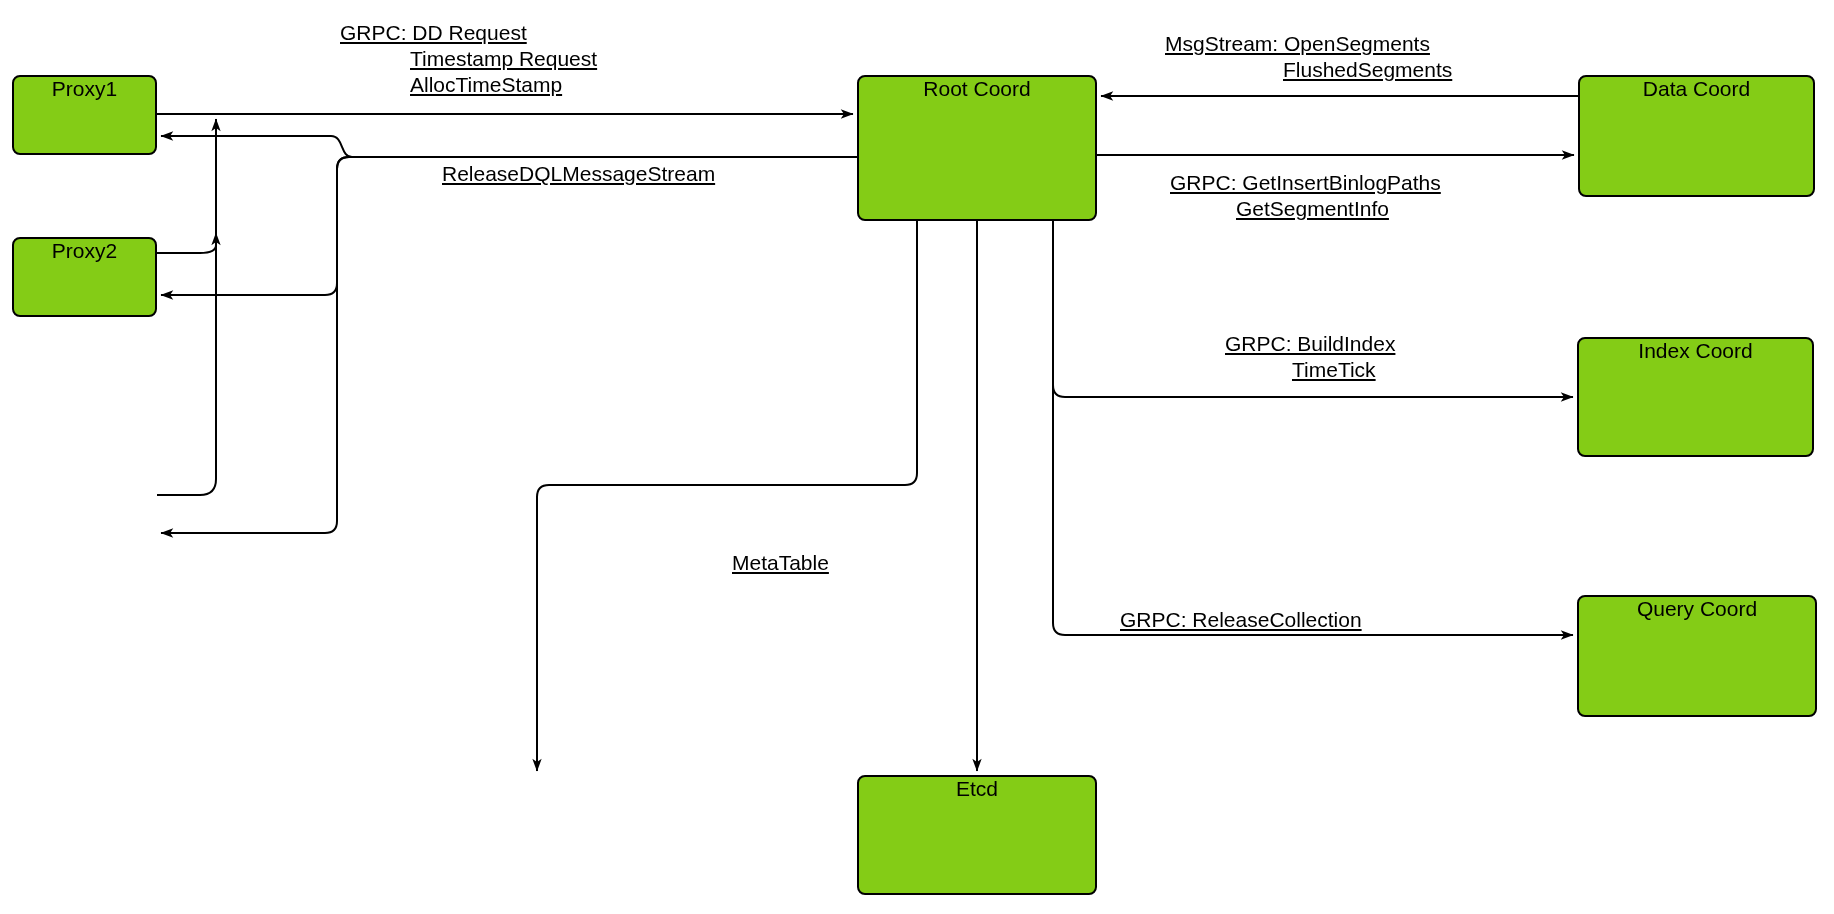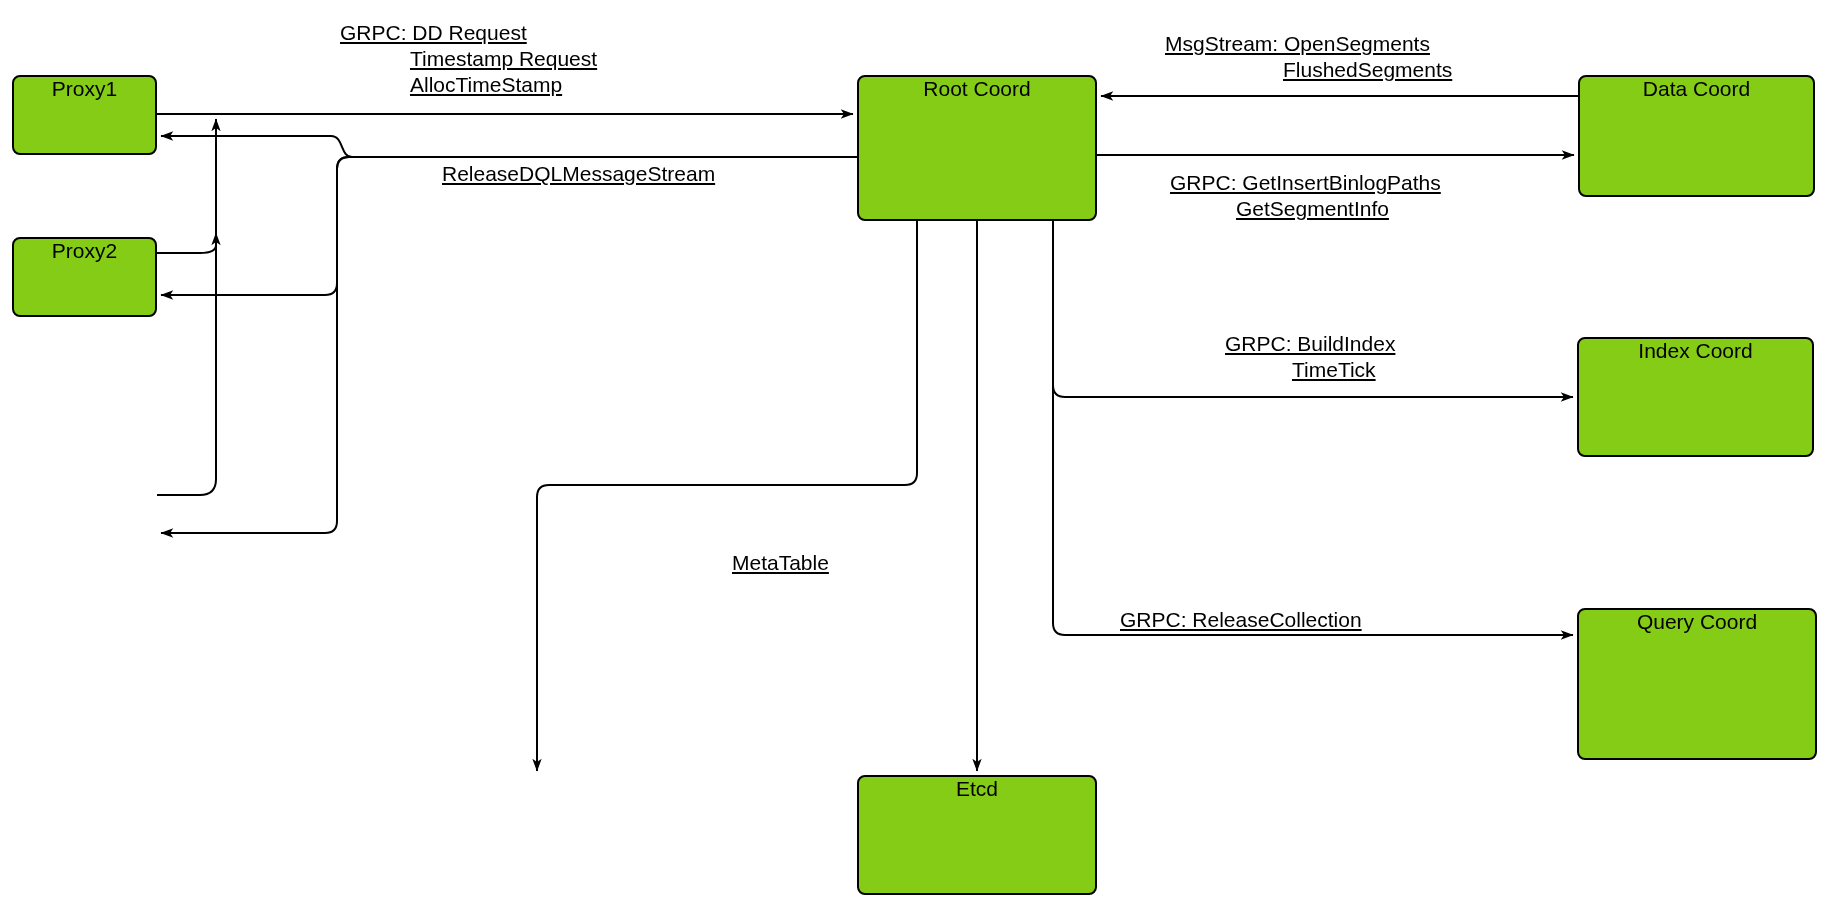--- a/index.html
+++ b/index.html
@@ -82,21 +82,21 @@
   </div>
 
   <div class="node" style="left:1578px;top:75px;width:237px;height:122px">
     <span>Data Coord</span>
   </div>
 
   <div class="node" style="left:1577px;top:337px;width:237px;height:120px">
     <span>Index Coord</span>
   </div>
 
-  <div class="node" style="left:1577px;top:608px;width:240px;height:152px">
+  <div class="node" style="left:1577px;top:595px;width:240px;height:122px">
     <span>Query Coord</span>
   </div>
 
 
   <div class="node" style="left:857px;top:775px;width:240px;height:120px">
     <span>Etcd</span>
   </div>
 
   <div class="elabel" style="left:340px;top:20px">
     <span>GRPC: DD Request</span>

